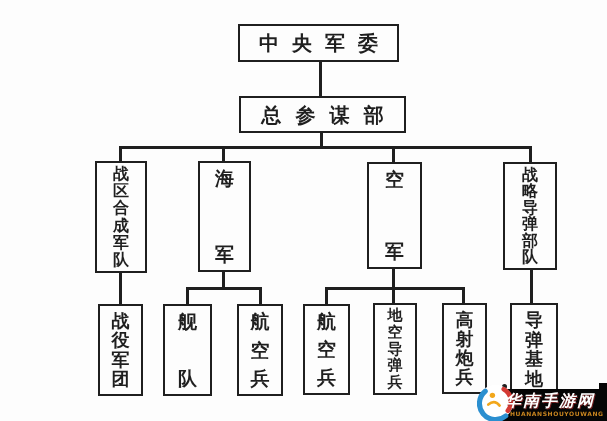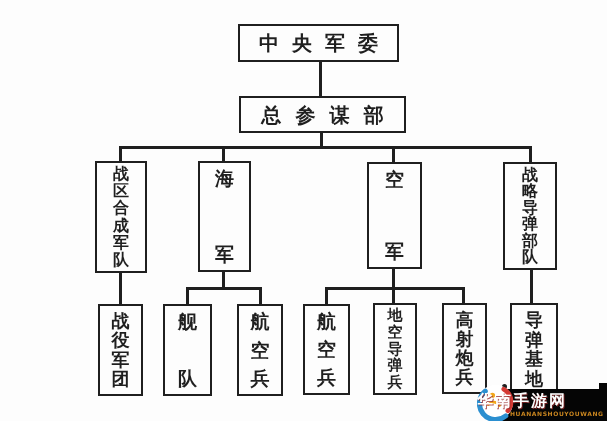--- a/index.html
+++ b/index.html
@@ -23,25 +23,26 @@
   }
   .h { flex-direction:row; justify-content:space-evenly; padding:0 6px; }
   .v { flex-direction:column; justify-content:space-between; padding:6px 0; }
   .v.tight { padding:3px 0; }
   .box span { line-height:1; display:block; }
   
   .line { position:absolute; background:var(--line,#1f1f1f); }
   
   .wm-band { position:absolute; background:var(--watermark-bg,#000); }
   .wm-name {
-    position:absolute; left:477px; top:391px; width:100px;
+    position:absolute; left:505px; top:391px; width:100px;
     font-size:16px; font-weight:bold; letter-spacing:2px;
     color:var(--watermark-text,#fff);
     text-shadow:1px 1px 0 rgba(150,40,40,.75);
     white-space:nowrap;
+    font-style:italic;
   }
   .wm-latin {
     position:absolute; left:510px; top:410px;
     font-size:6px; letter-spacing:0.6px; font-weight:bold;
     color:var(--watermark-latin,#c8851f);
     white-space:nowrap;
   }
   .wm-logo { position:absolute; left:477px; top:384px; }
   .ink-dot {
     position:absolute; left:502px; top:384px; width:5px; height:5px;

